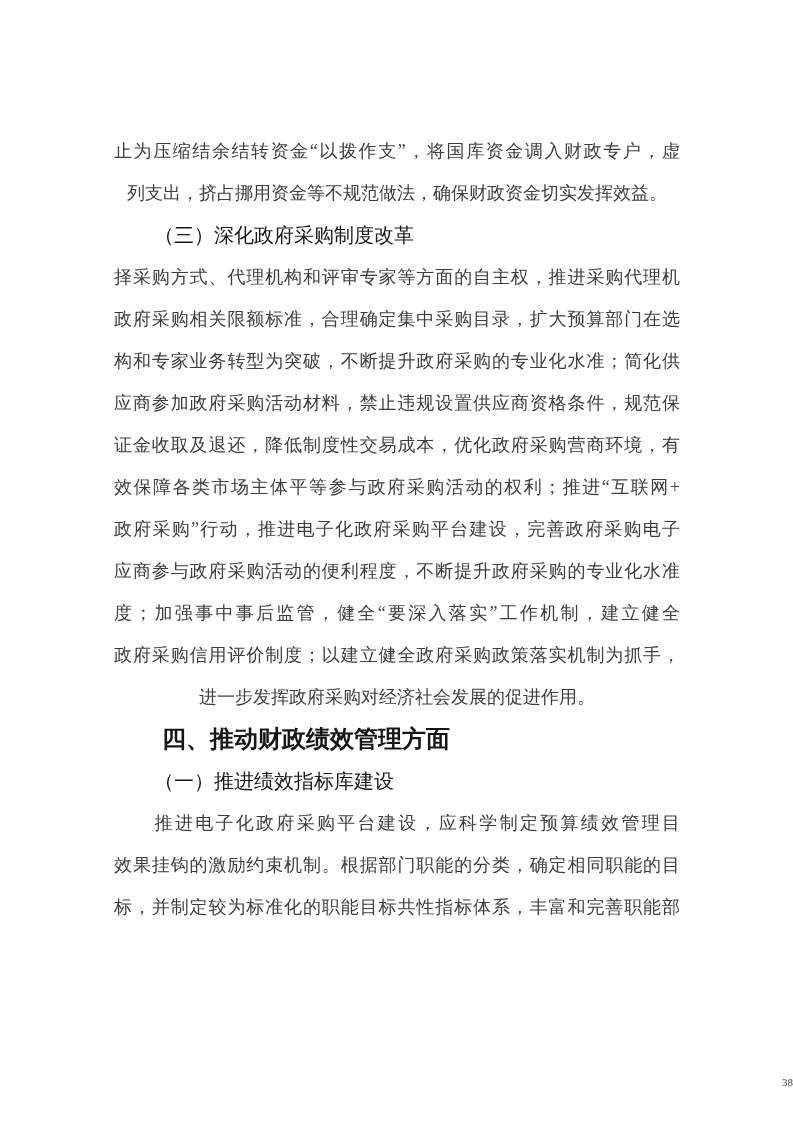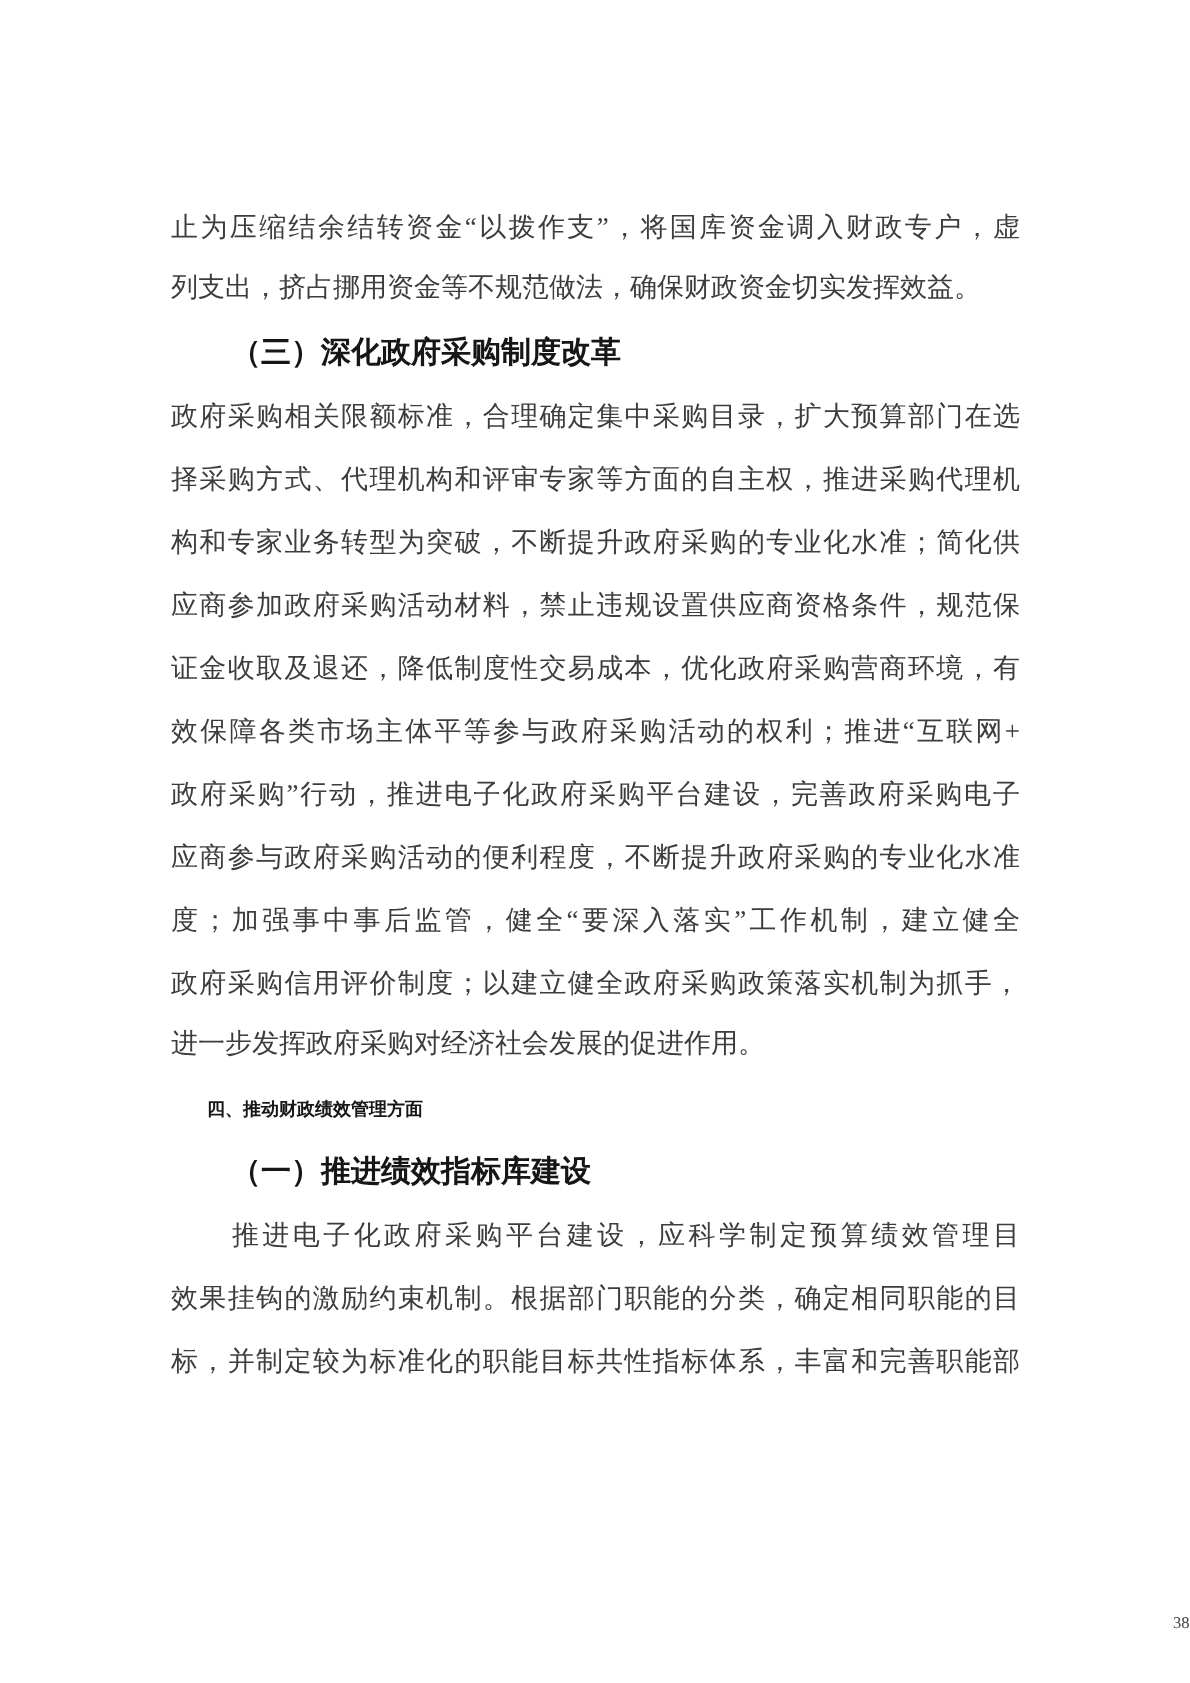--- a/index.html
+++ b/index.html
@@ -28,35 +28,34 @@
     font-size: 18px;
     color: #3d3d3d;
   }
   
   .ln.j {
     text-align: justify;
     text-align-last: justify;
   }
   
   .ln.e {
-    text-align: left;
+    text-align: center;
     white-space: nowrap;
-    font-family: Liberation Mono, monospace;
   }
   
   .ln.h1 {
     font-weight: 700;
     color: #161616;
-    font-size: 12px;
+    font-size: 24px;
     font-family: "Liberation Sans", "DejaVu Sans", sans-serif;
     white-space: nowrap;
   }
   
   .ln.h2 {
-    font-weight: 700;
+    font-weight: 400;
     color: #161616;
     font-size: 20px;
     white-space: nowrap;
   }
   .footer-page-num {
     position: absolute;
     top: 1037px;
     left: 0;
     width: 100%;
     text-align: right;
@@ -66,22 +65,22 @@
   }
 </style>
 </head>
 <body>
 
 <div class="page">
   <div class="text-block">
     <div class="ln j">止为压缩结余结转资金“以拨作支”，将国库资金调入财政专户，虚</div>
     <div class="ln e">列支出，挤占挪用资金等不规范做法，确保财政资金切实发挥效益。</div>
     <div class="ln h2">　　（三）深化政府采购制度改革</div>
+    <div class="ln j">择采购方式、代理机构和评审专家等方面的自主权，推进采购代理机</div>
     <div class="ln j">政府采购相关限额标准，合理确定集中采购目录，扩大预算部门在选</div>
-    <div class="ln j">择采购方式、代理机构和评审专家等方面的自主权，推进采购代理机</div>
     <div class="ln j">构和专家业务转型为突破，不断提升政府采购的专业化水准；简化供</div>
     <div class="ln j">应商参加政府采购活动材料，禁止违规设置供应商资格条件，规范保</div>
     <div class="ln j">证金收取及退还，降低制度性交易成本，优化政府采购营商环境，有</div>
     <div class="ln j">效保障各类市场主体平等参与政府采购活动的权利；推进“互联网+</div>
     <div class="ln j">政府采购”行动，推进电子化政府采购平台建设，完善政府采购电子</div>
     <div class="ln j">应商参与政府采购活动的便利程度，不断提升政府采购的专业化水准</div>
     <div class="ln j">度；加强事中事后监管，健全“要深入落实”工作机制，建立健全</div>
     <div class="ln j">政府采购信用评价制度；以建立健全政府采购政策落实机制为抓手，</div>
     <div class="ln e">进一步发挥政府采购对经济社会发展的促进作用。</div>
     <div class="ln h1">　　四、推动财政绩效管理方面</div>

